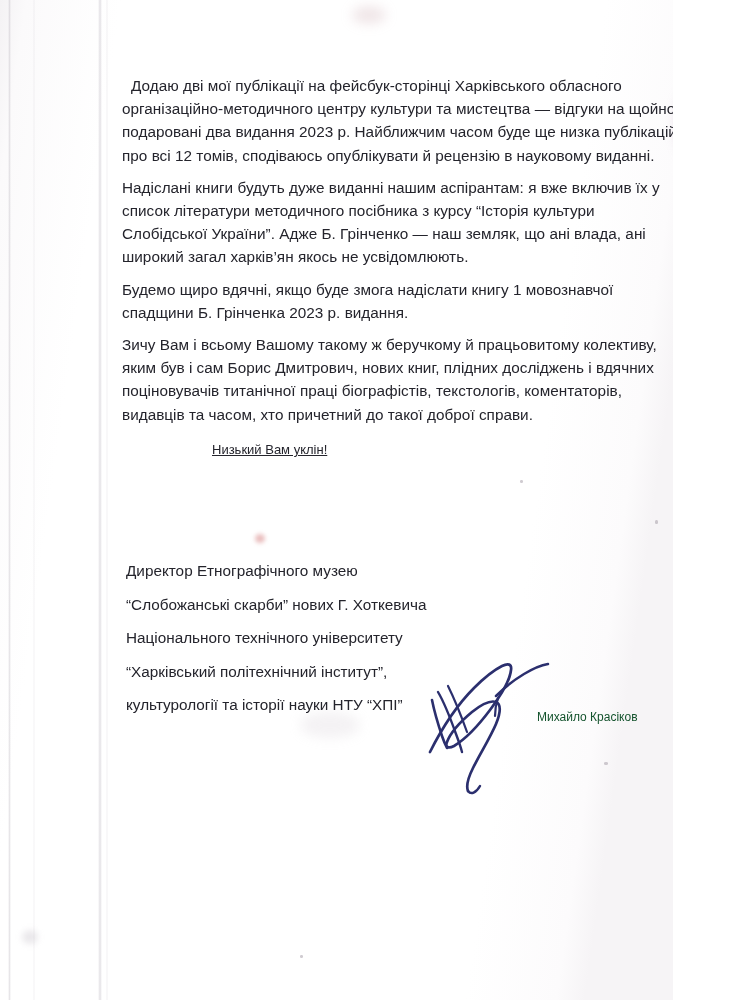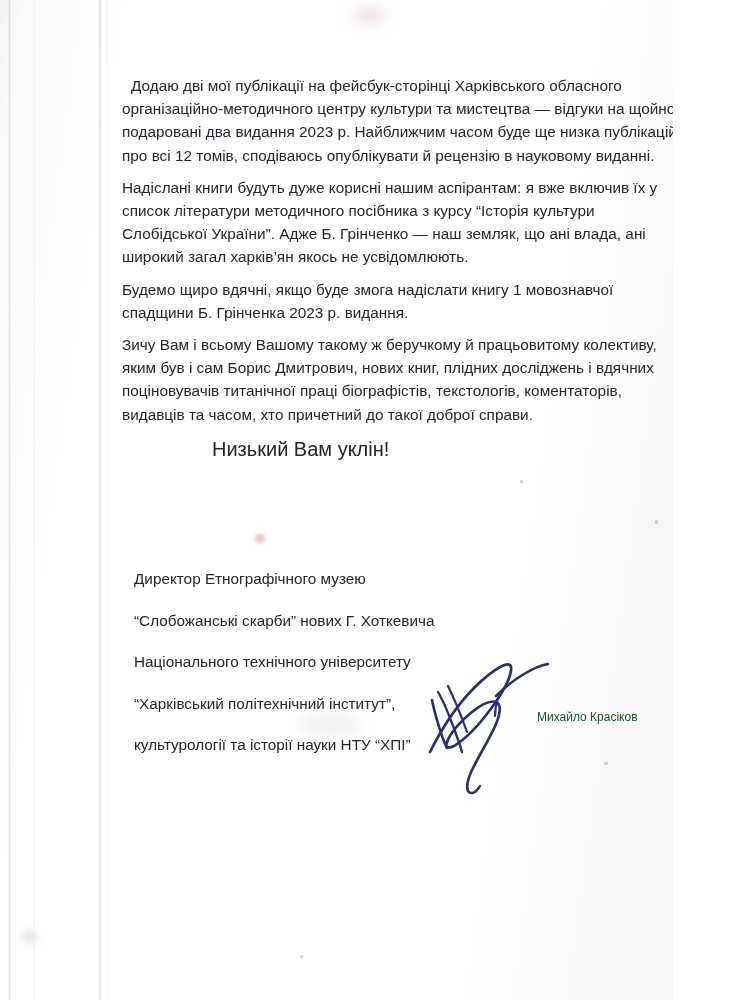--- a/index.html
+++ b/index.html
@@ -66,35 +66,36 @@
     margin: 0 0 9px 0;
     text-align: left;
   }
   .para.indented { text-indent: 9px; }
 
   .greeting {
     position: absolute;
     left: 212px;
     top: 438px;
     color: #24242c;
-    font-size: 20px;
+    font-size: 13px;
     line-height: 23.2px;
     white-space: nowrap;
+    text-decoration: underline;
   }
 
   .sig-block {
     position: absolute;
     left: 122px;
     top: 552px;
     width: 420px;
     color: #24242c;
     font-size: 15.3px;
     line-height: 29.6px;
   }
-  .sig-line { margin: 12px; white-space: nowrap; }
+  .sig-line { margin: 4px; white-space: nowrap; }
 
   .sig-name {
     position: absolute;
     left: 537px;
     top: 710px;
     color: #14532d;
     font-size: 12px;
     white-space: nowrap;
   }
 
@@ -127,21 +128,21 @@
   <div class="smudge s6"></div>
 
   <div class="speck" style="left:520px;top:480px;width:3px;height:3px;"></div>
   <div class="speck" style="left:655px;top:520px;width:3px;height:4px;"></div>
   <div class="speck" style="left:604px;top:762px;width:4px;height:3px;"></div>
   <div class="speck" style="left:696px;top:795px;width:4px;height:4px;"></div>
   <div class="speck" style="left:300px;top:955px;width:3px;height:3px;"></div>
 
   <div class="content">
     <p class="para indented">Додаю дві мої публікації на фейсбук-сторінці Харківського обласного організаційно-методичного центру культури та мистецтва — відгуки на щойно подаровані два видання 2023 р. Найближчим часом буде ще низка публікацій про всі 12 томів, сподіваюсь опублікувати й рецензію в науковому виданні.</p>
-    <p class="para">Надіслані книги будуть дуже корисні нашим аспірантам: я вже включив їх у список літератури методичного посібника з курсу “Історія культури Слобідської України”. Адже Б. Грінченко — наш земляк, що ані влада, ані широкий загал харків’ян якось не усвідомлюють.</p>
+    <p class="para">Надіслані книги будуть дуже виданні нашим аспірантам: я вже включив їх у список літератури методичного посібника з курсу “Історія культури Слобідської України”. Адже Б. Грінченко — наш земляк, що ані влада, ані широкий загал харків’ян якось не усвідомлюють.</p>
     <p class="para">Будемо щиро вдячні, якщо буде змога надіслати книгу 1 мовознавчої спадщини Б. Грінченка 2023 р. видання.</p>
     <p class="para">Зичу Вам і всьому Вашому такому ж беручкому й працьовитому колективу, яким був і сам Борис Дмитрович, нових книг, плідних досліджень і вдячних поціновувачів титанічної праці біографістів, текстологів, коментаторів, видавців та часом, хто причетний до такої доброї справи.</p>
   </div>
 
   <div class="greeting">Низький Вам уклін!</div>
 
   <div class="sig-block">
     <p class="sig-line">Директор Етнографічного музею</p>
     <p class="sig-line">“Слобожанські скарби” нових Г. Хоткевича</p>
     <p class="sig-line">Національного технічного університету</p>

